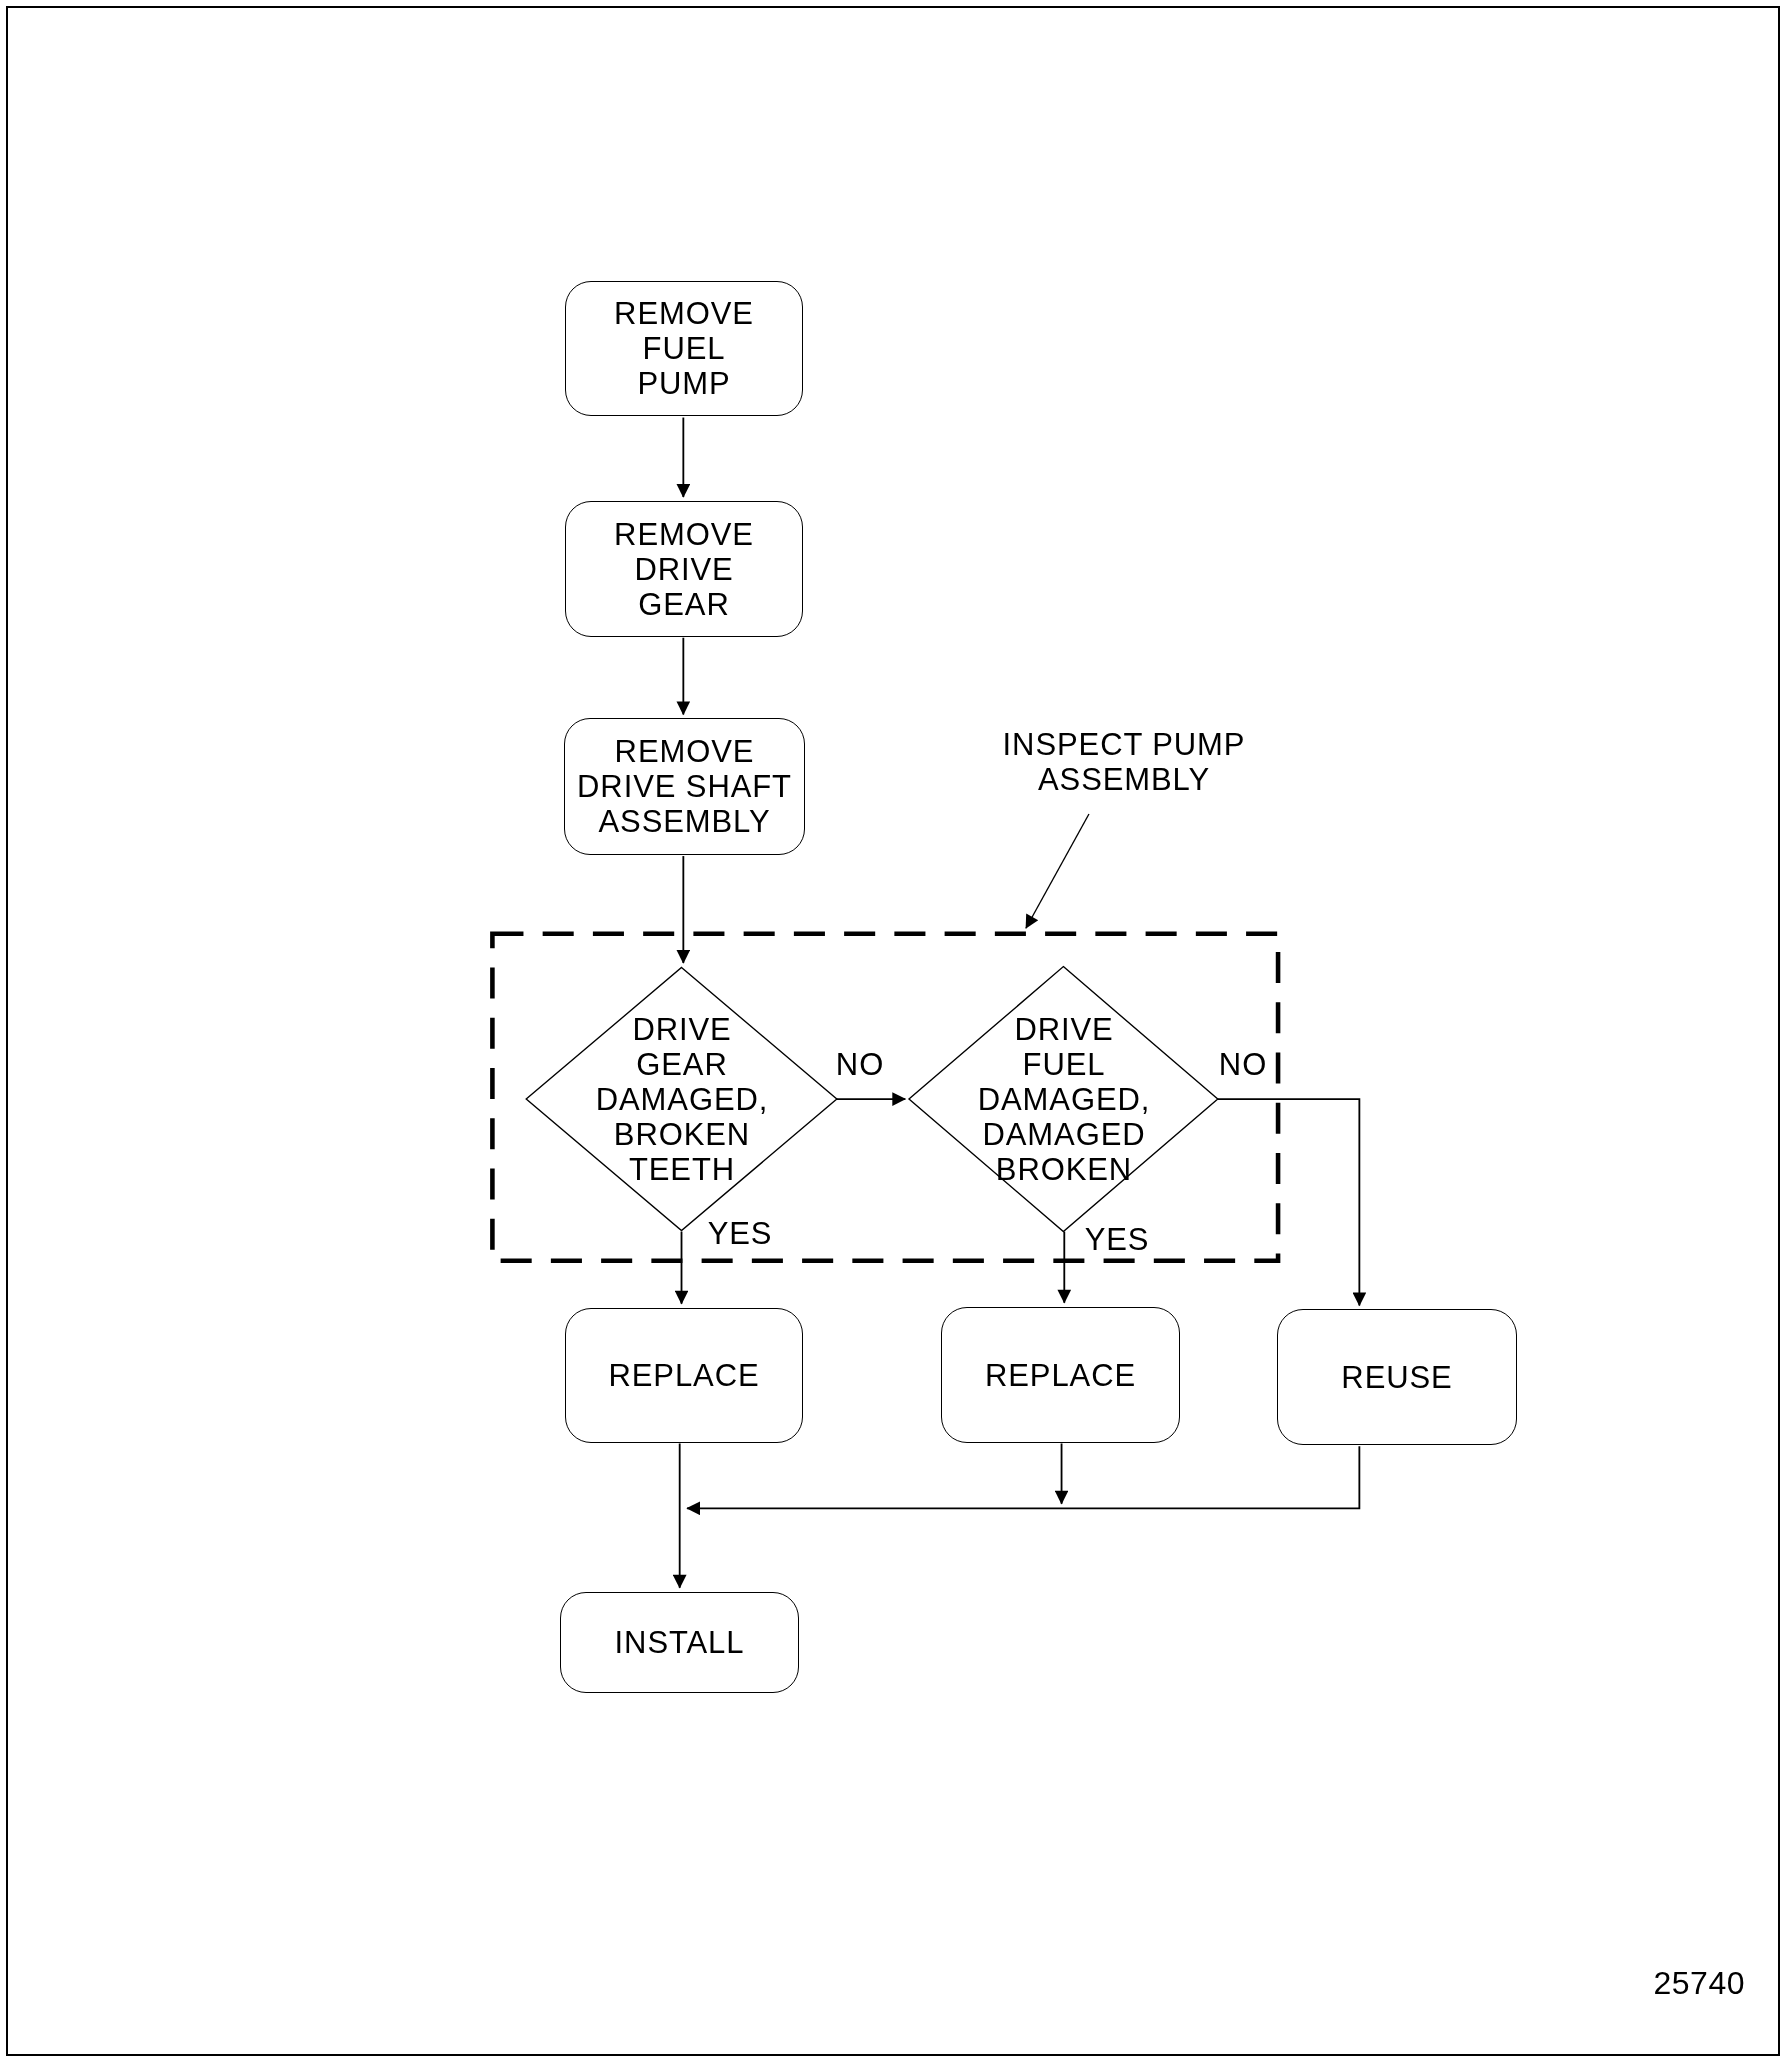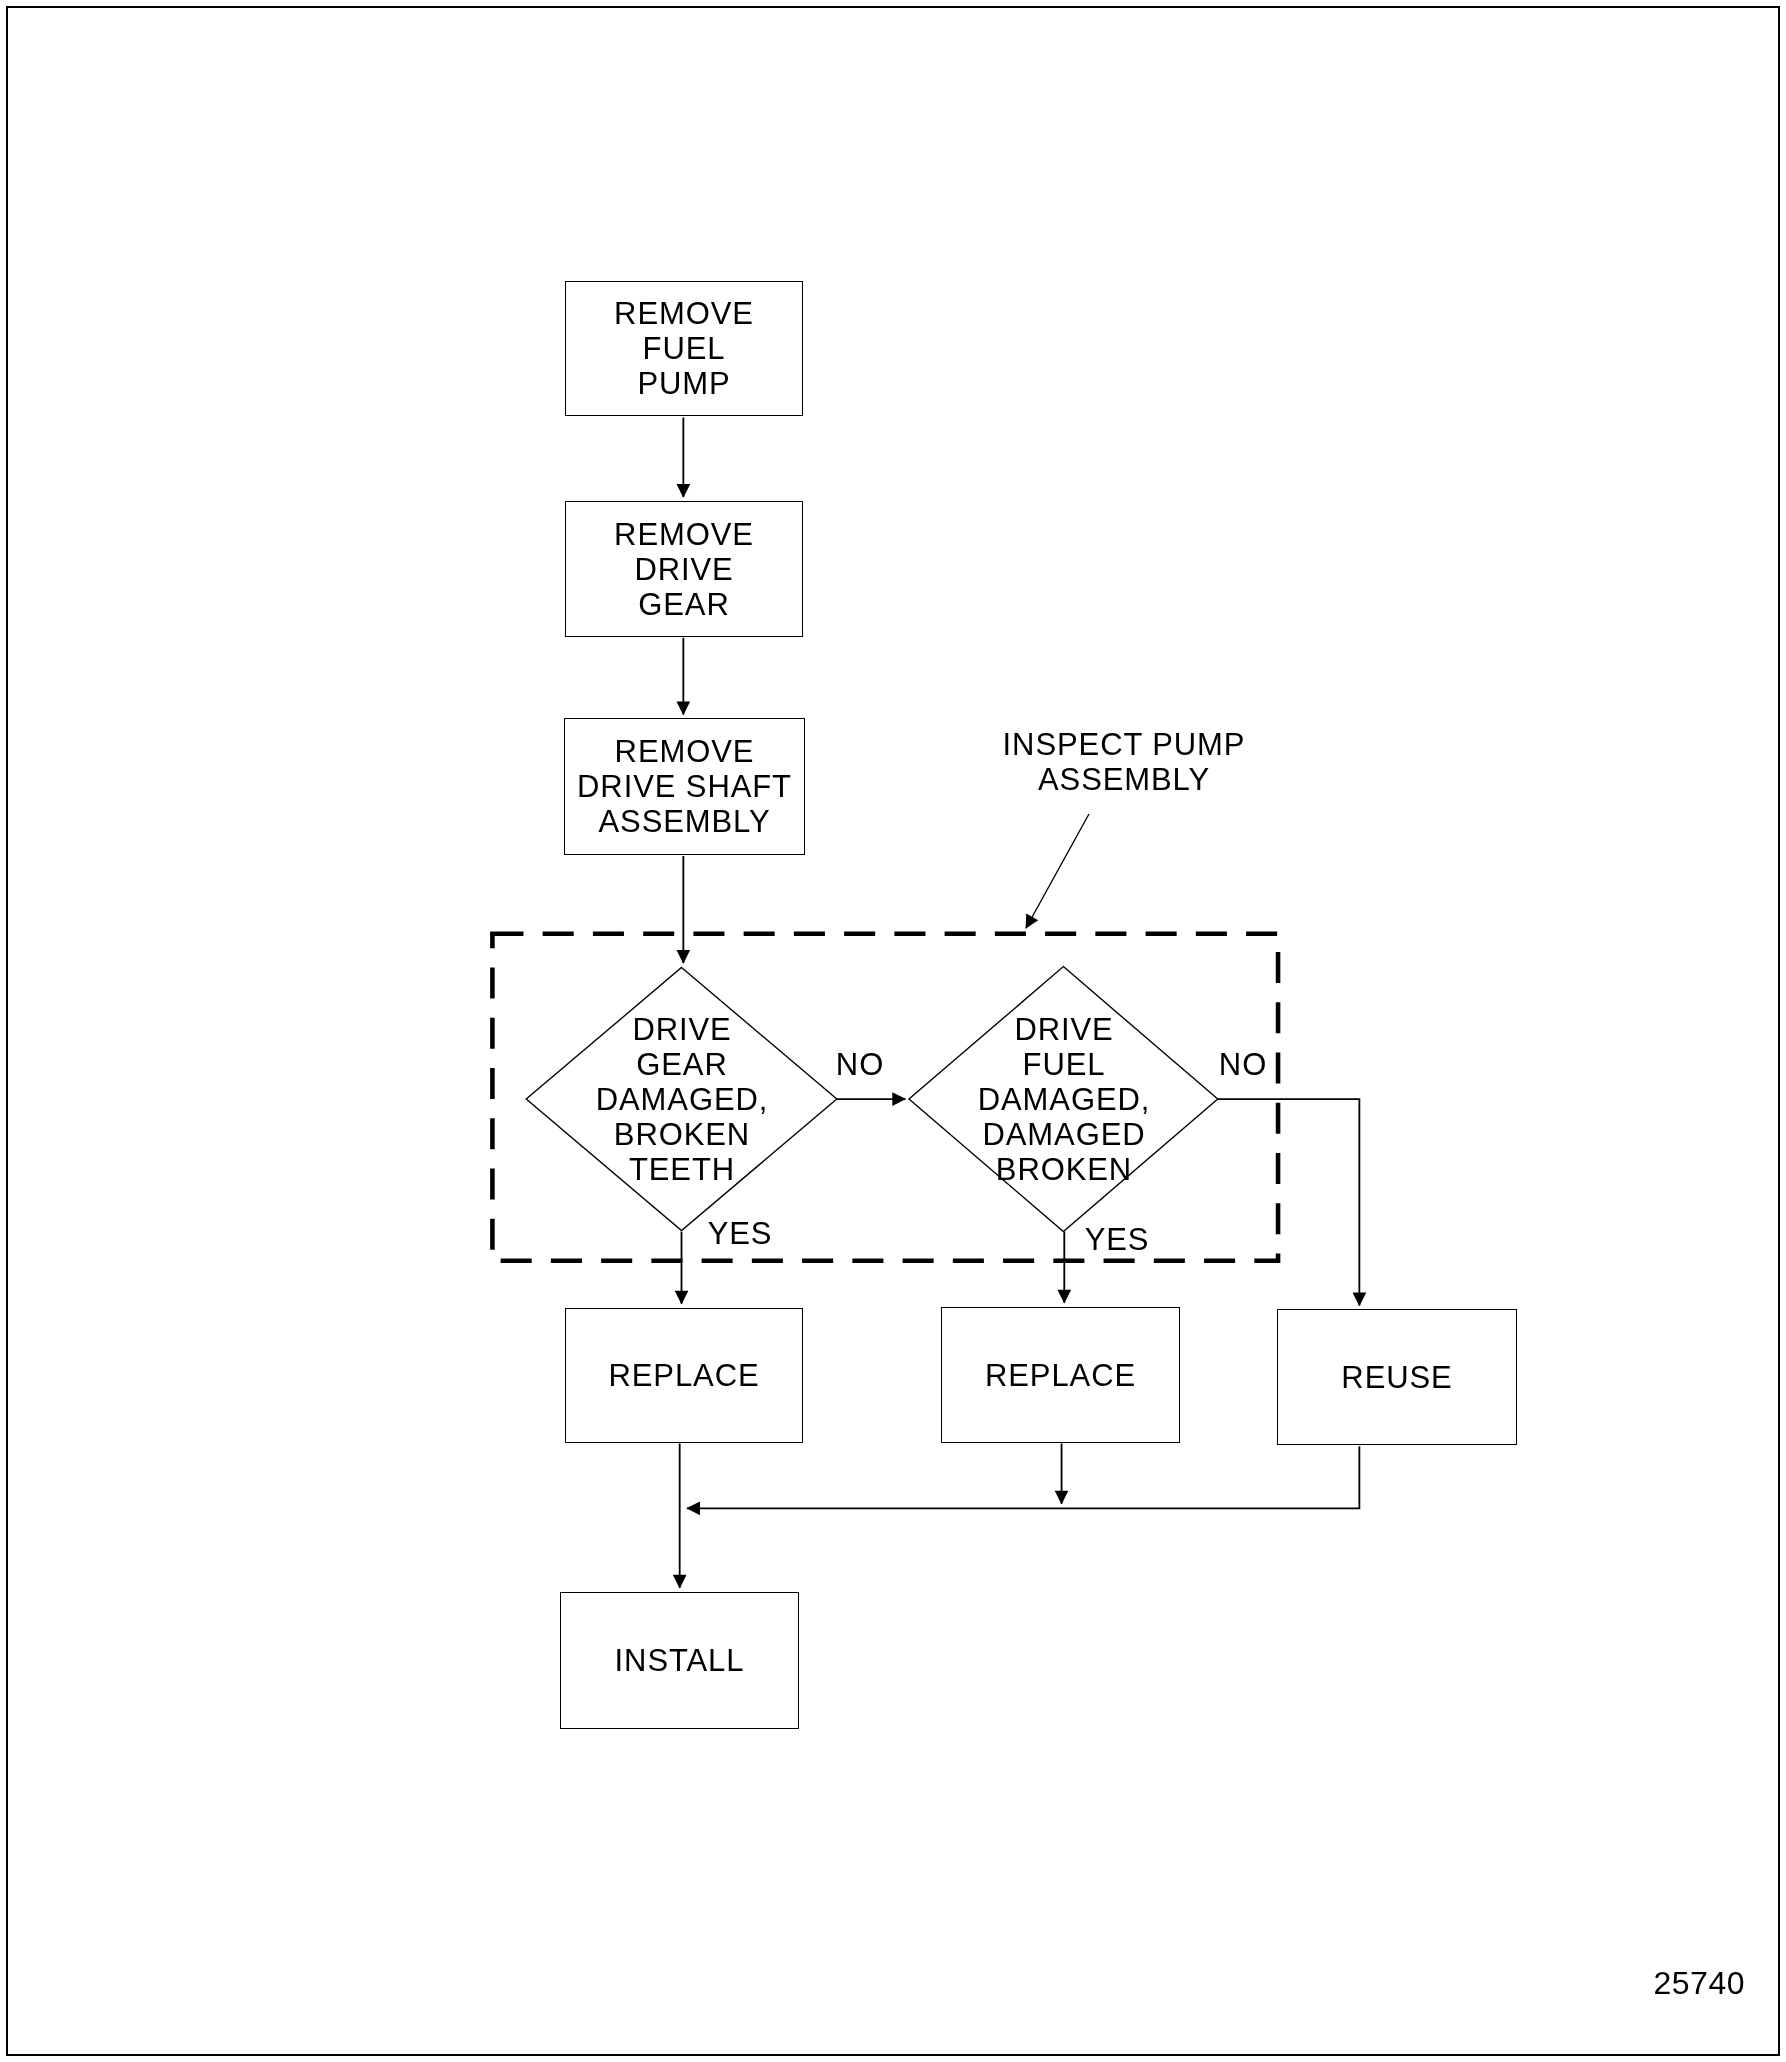--- a/index.html
+++ b/index.html
@@ -26,20 +26,21 @@
     position: absolute;
     display: flex;
     flex-direction: column;
     align-items: center;
     justify-content: center;
     text-align: center;
     font-size: 31px;
     line-height: 35px;
     letter-spacing: 0.9px;
     white-space: nowrap;
+    border-radius: 26px;
   }
   .process {
     border: 1.8px solid #000000;
     background: #ffffff;
     box-sizing: border-box;
   }
   .diamond-label {
     background: transparent;
   }
   .annotation {
@@ -146,19 +147,19 @@
   </div>
 
   <div class="node process" style="left:941px; top:1307px; width:239px; height:136px;">
     <span>REPLACE</span>
   </div>
 
   <div class="node process" style="left:1277px; top:1309px; width:240px; height:136px;">
     <span>REUSE</span>
   </div>
 
-  <div class="node process" style="left:560px; top:1592px; width:239px; height:137px;">
+  <div class="node process" style="left:560px; top:1592px; width:239px; height:101px;">
     <span>INSTALL</span>
   </div>
 
   <div class="fig-number" style="left:1553px; top:1965px; width:192px; text-align:right;">25740</div>
 </div>
 
 
 </body></html>

